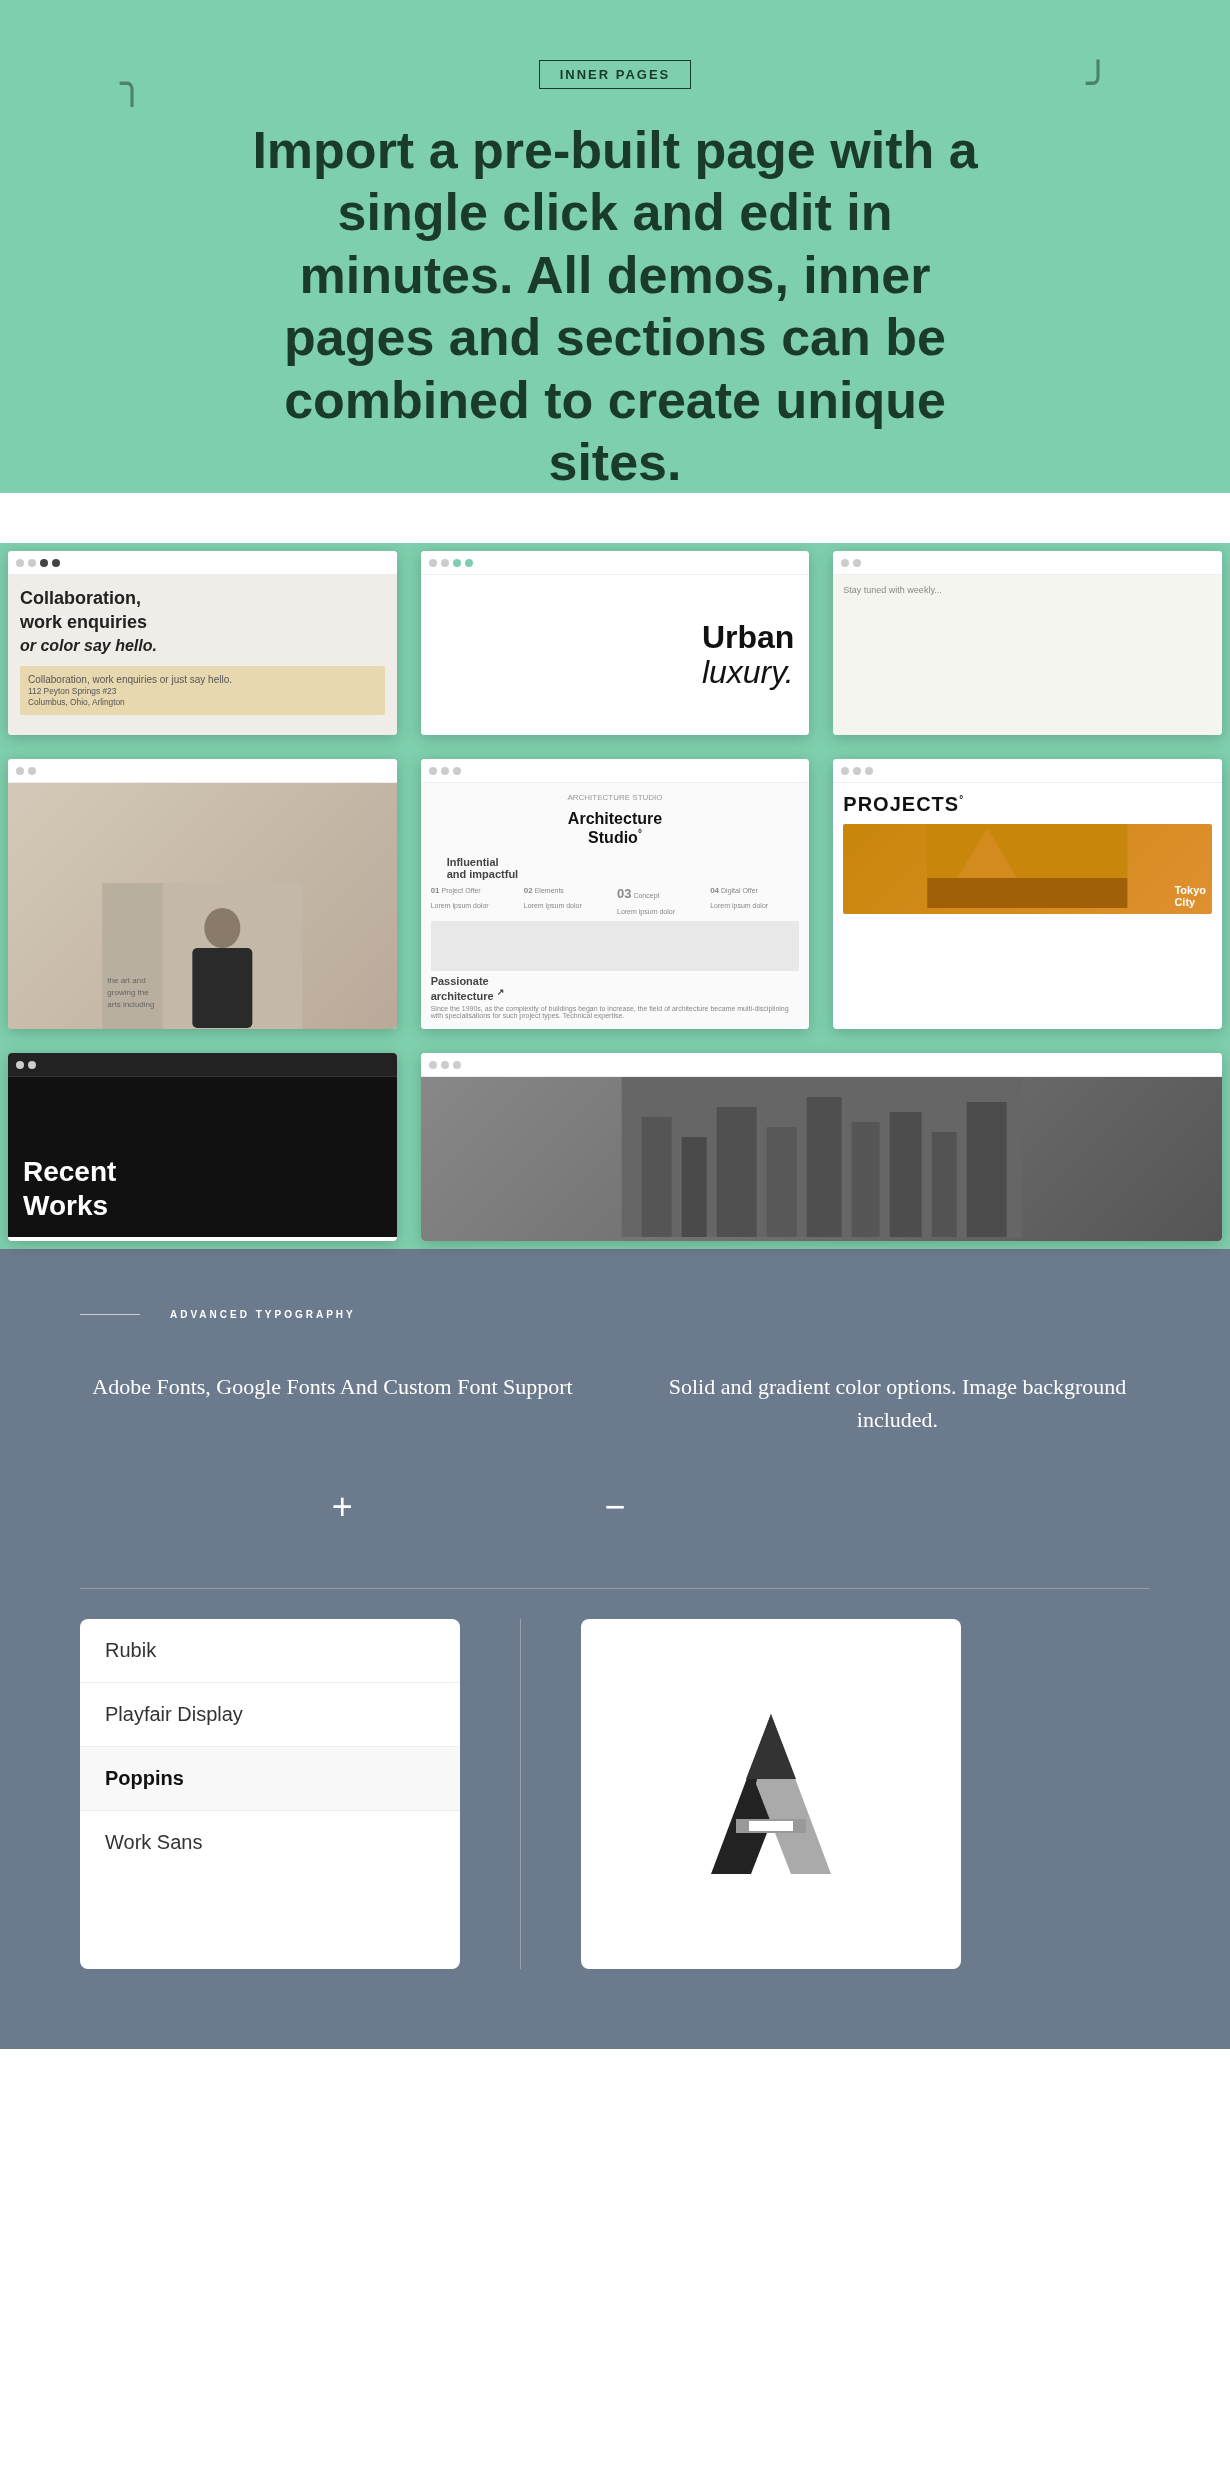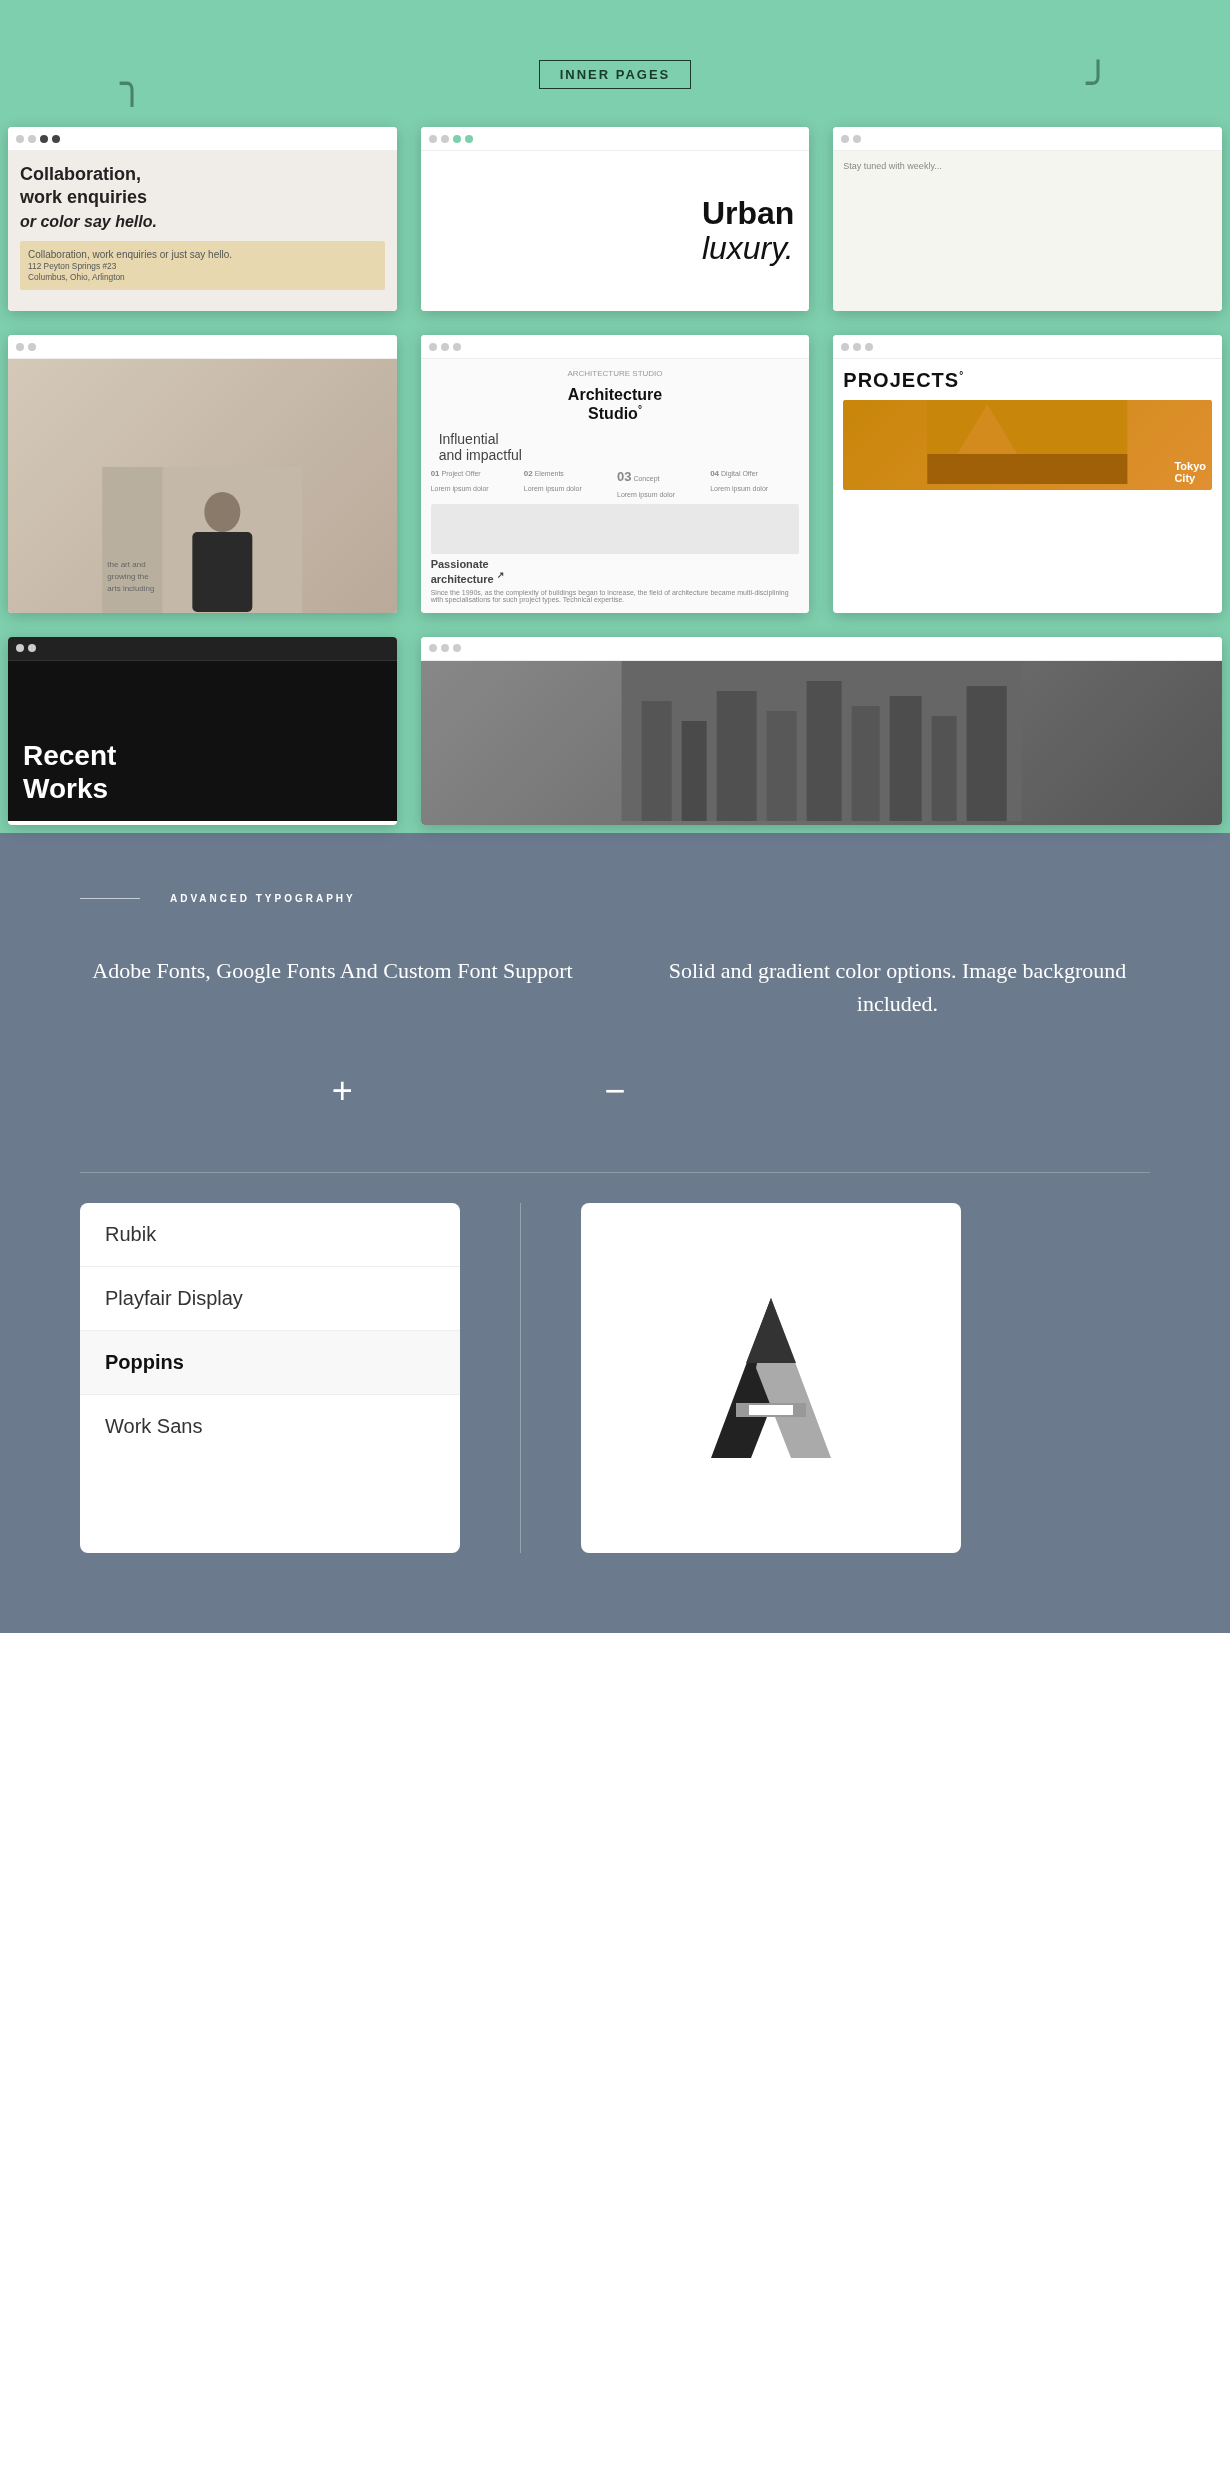--- a/index.html
+++ b/index.html
@@ -305,20 +305,21 @@
       height: 180px;
     }
   </style>
 </head>
 <body>
 
 <div class="top-section">
   <span class="curl-left">╮</span>
   <span class="curl-right">╯</span>
   <div class="inner-pages-badge">INNER PAGES</div>
+  <h1 class="hero-title">Import a pre-built page with a single click and edit in minutes. All demos, inner pages and sections can be combined to create unique sites.</h1>
 </div>
 
 <div class="screenshots-section">
   <div class="screenshots-grid">
 
     <div class="ss-card">
       <div class="ss-bar">
         <div class="ss-dot"></div>
         <div class="ss-dot"></div>
         <div class="ss-dot d"></div>
@@ -381,21 +382,21 @@
 
     <div class="ss-card">
       <div class="ss-bar">
         <div class="ss-dot"></div>
         <div class="ss-dot"></div>
         <div class="ss-dot"></div>
       </div>
       <div class="arch-card-body">
         <div style="font-size: 8px; color: #999; text-align: center; margin-bottom: 4px;">ARCHITECTURE STUDIO</div>
         <div class="arch-title">Architecture<br>Studio<sup style="font-size:10px;">°</sup></div>
-        <div style="font-size: 14px; color: #444; margin: 6px 8px; font-weight:400;">Influential<br>and impactful</div>
+        <div style="font-size: 11px; color: #444; margin: 6px 16px; font-weight:700;">Influential<br>and impactful</div>
         <div style="display:flex; gap:4px; margin-bottom:6px;">
           <div style="flex:1; font-size:7px; color:#888;"><strong style="font-size:8px;">01</strong> Project Offer<br><br>Lorem ipsum dolor</div>
           <div style="flex:1; font-size:7px; color:#888;"><strong style="font-size:8px;">02</strong> Elements<br><br>Lorem ipsum dolor</div>
           <div style="flex:1; font-size:7px; color:#888;"><strong style="font-size:13px;">03</strong> Concept<br><br>Lorem ipsum dolor</div>
           <div style="flex:1; font-size:7px; color:#888;"><strong style="font-size:8px;">04</strong> Digital Offer<br><br>Lorem ipsum dolor</div>
         </div>
         <div style="background: #e8e8e8; height: 50px; margin-bottom:4px; border-radius:2px;"></div>
         <div style="font-size: 11px; color: #444; font-weight:600; margin-top:4px;">Passionate<br>architecture <sup style="font-size:9px;">↗</sup></div>
         <div style="font-size: 7px; color:#888; margin-top:4px;">Since the 1990s, as the complexity of buildings began to increase, the field of architecture became multi-disciplining with specialisations for such project types. Technical expertise.</div>
       </div>

